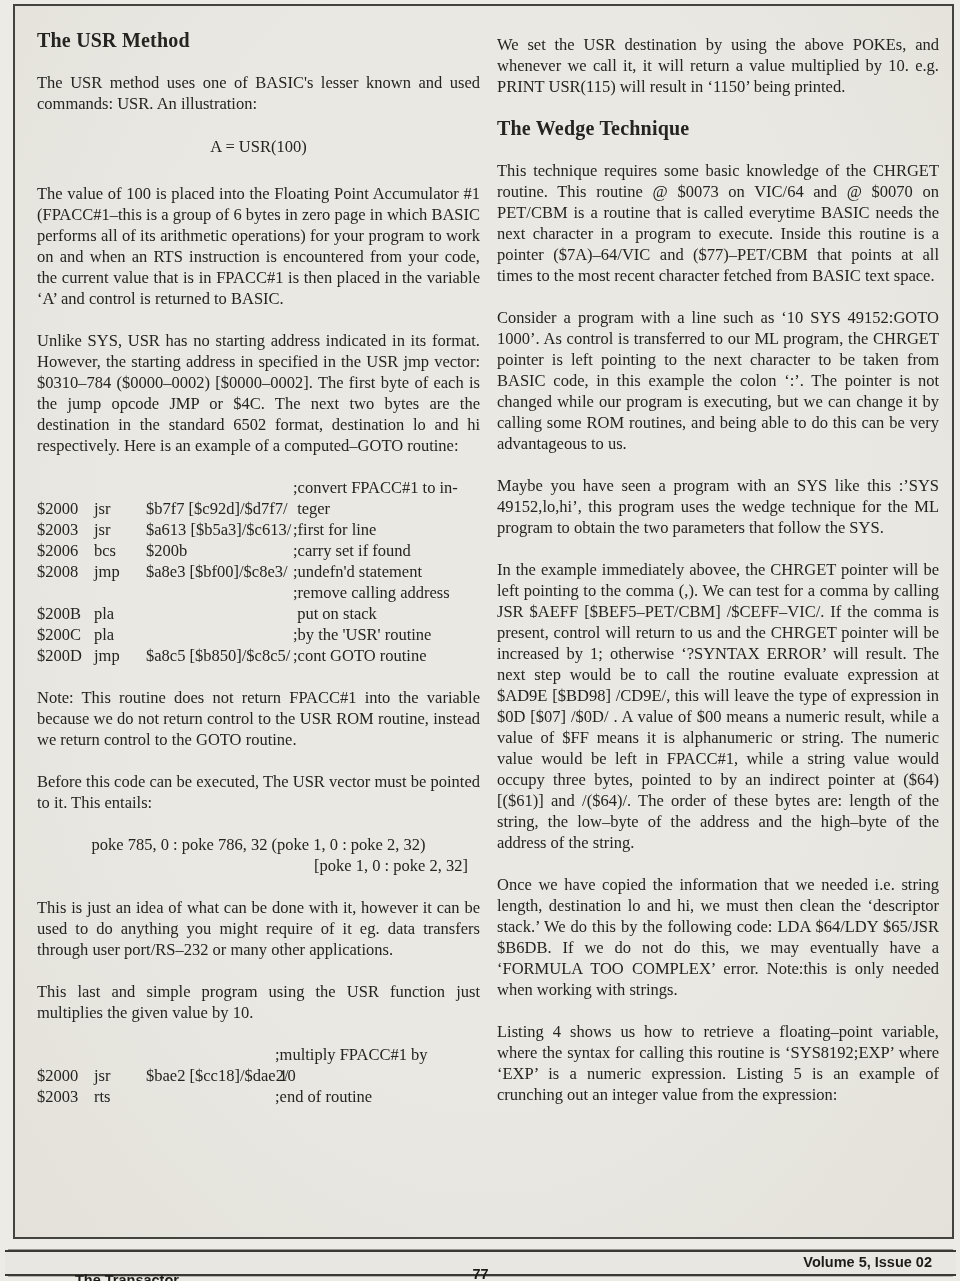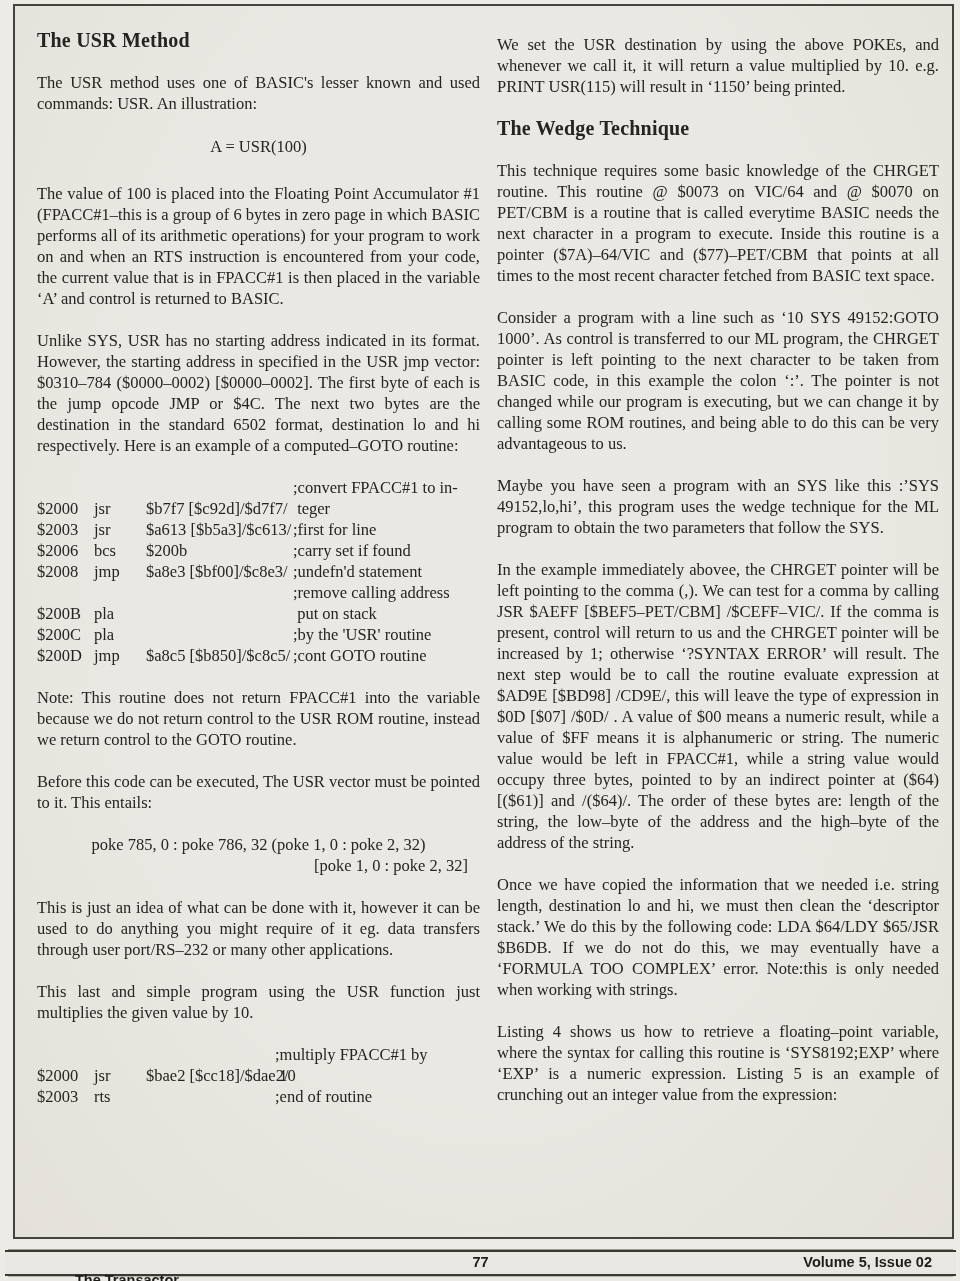--- a/index.html
+++ b/index.html
@@ -62,21 +62,21 @@
     border-top: 2px solid #3b3934;
     border-bottom: 2px solid #3b3934;
     box-shadow: 0 -4px 0 -3px #9a988f, 0 4px 0 -3px #b5b3aa;
     background: #e9e7e1;
     font-family: "Liberation Sans", sans-serif;
     font-weight: bold;
     font-size: 14.5px;
     color: #1d1c18;
   }
   .footer-left   { position: absolute; left: 26px; top: 20px; margin-left: 44px; }
-  .footer-center { position: absolute; left: 50%; transform: translateX(-50%); top: 2px; }
+  .footer-center { position: absolute; left: 50%; transform: translateX(-50%); top: 14px; }
   .footer-right  { position: absolute; right: 24px; top: 2px; }
 </style>
 </head>
 <body>
 
 <div class="page-frame">
 
   <div class="col col-left">
     <div class="sec-heading">The USR Method</div>
     <p class="para">The USR method uses one of BASIC's lesser known and used commands: USR. An illustration:</p>

